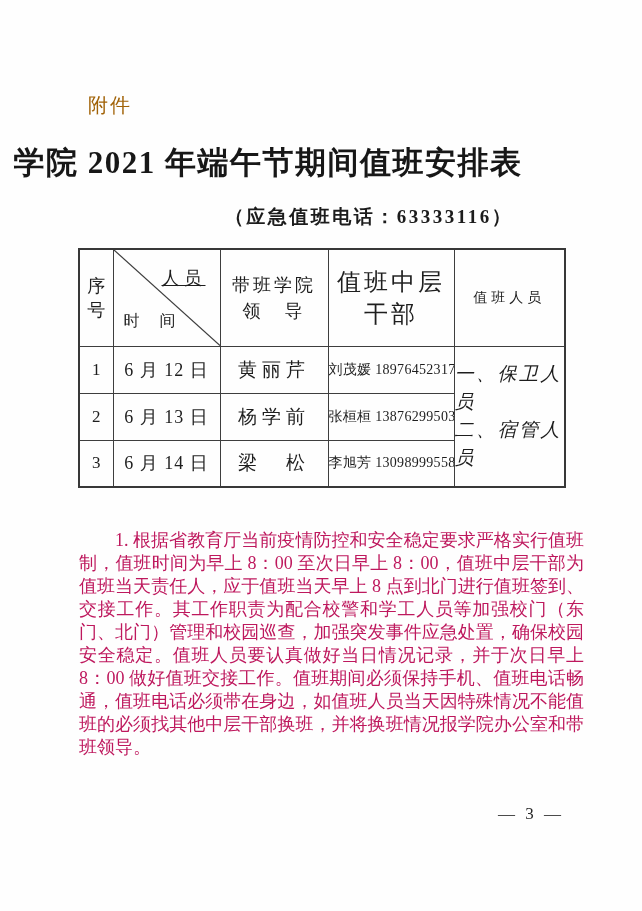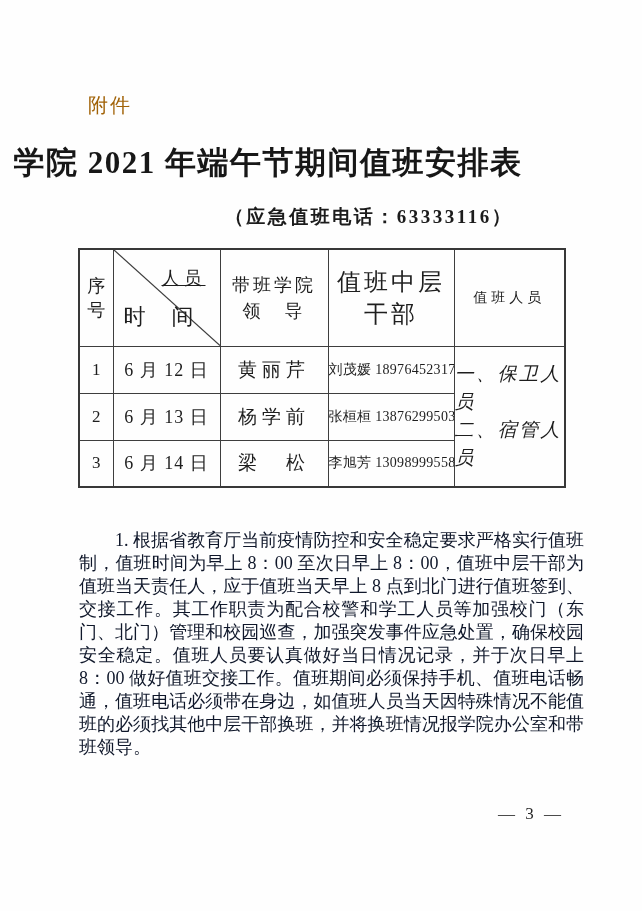--- a/index.html
+++ b/index.html
@@ -57,33 +57,33 @@
   .diag svg.diag-line {
     position: absolute; left: 0; top: 0; width: 100%; height: 100%;
     display: block;
   }
   .dtop {
     position: absolute; top: 16px; right: 14px;
     font-size: 18px; letter-spacing: 4px; text-decoration: underline;
   }
   .dbot {
     position: absolute; bottom: 14px; left: 10px;
-    font-size: 22px; letter-spacing: 2px;
+    font-size: 16px; letter-spacing: 2px;
   }
   td.seq  { font-size: 17px; }
   td.date { font-size: 18px; letter-spacing: 1px; }
   td.name { font-size: 19px; letter-spacing: 5px; }
   td.cadre { font-size: 14px; white-space: nowrap; letter-spacing: 0.3px; }
   td.staff { font-size: 19px; }
   .staff-lines { display: inline-block; text-align: left; }
   .staff-line { line-height: 28px; letter-spacing: 2.5px; font-style: italic; }
   .notes {
     position: absolute; left: 79px; top: 529px; width: 505px;
     font-size: 18px; line-height: 23px;
-    text-align: justify; color: #0f172a;
+    text-align: justify; color: #be185d;
   }
   .notes p { margin: 0; text-indent: 2em; }
   .page-num {
     position: absolute; top: 804px; left: 0; width: 642px;
     text-align: right; padding-right: 78px; box-sizing: border-box;
     font-size: 17px; letter-spacing: 3px; color: #2a2a2a;
   }
 </style>
 </head>
 <body>

